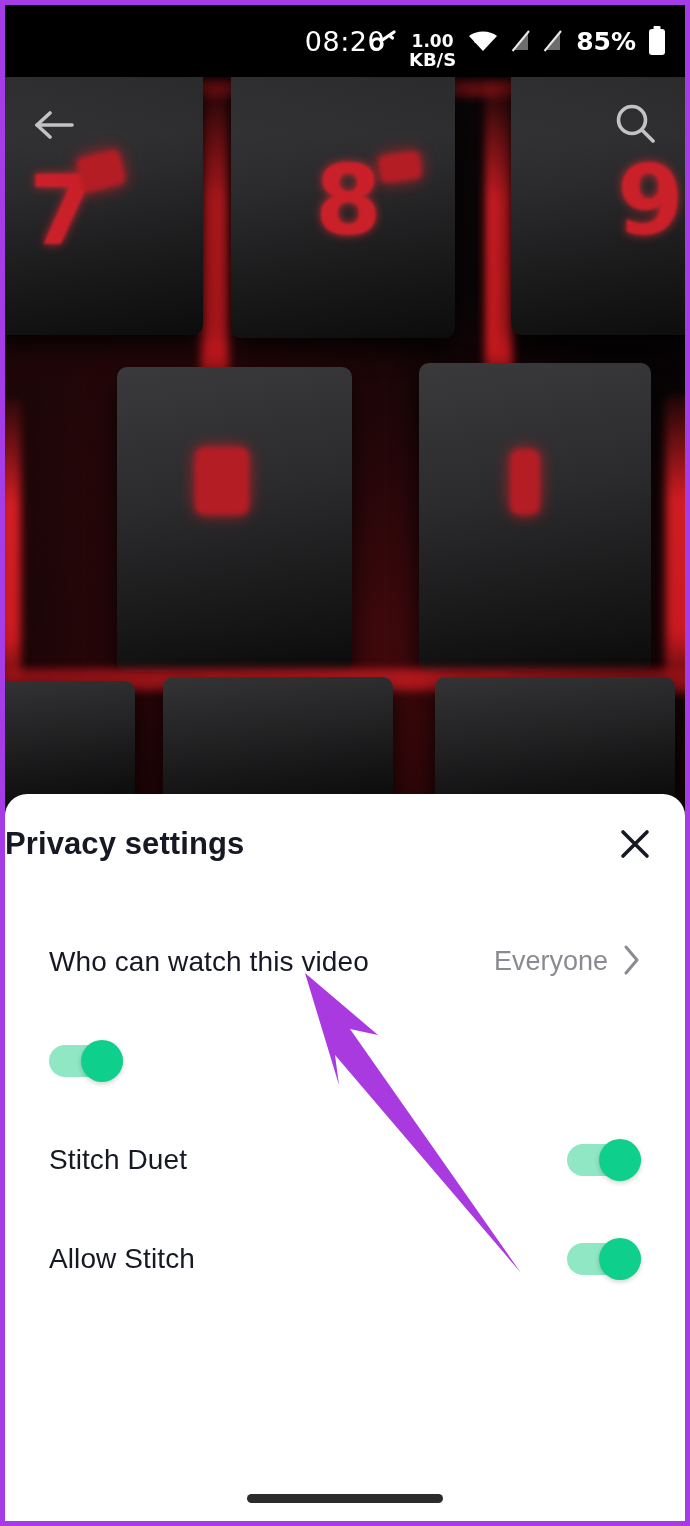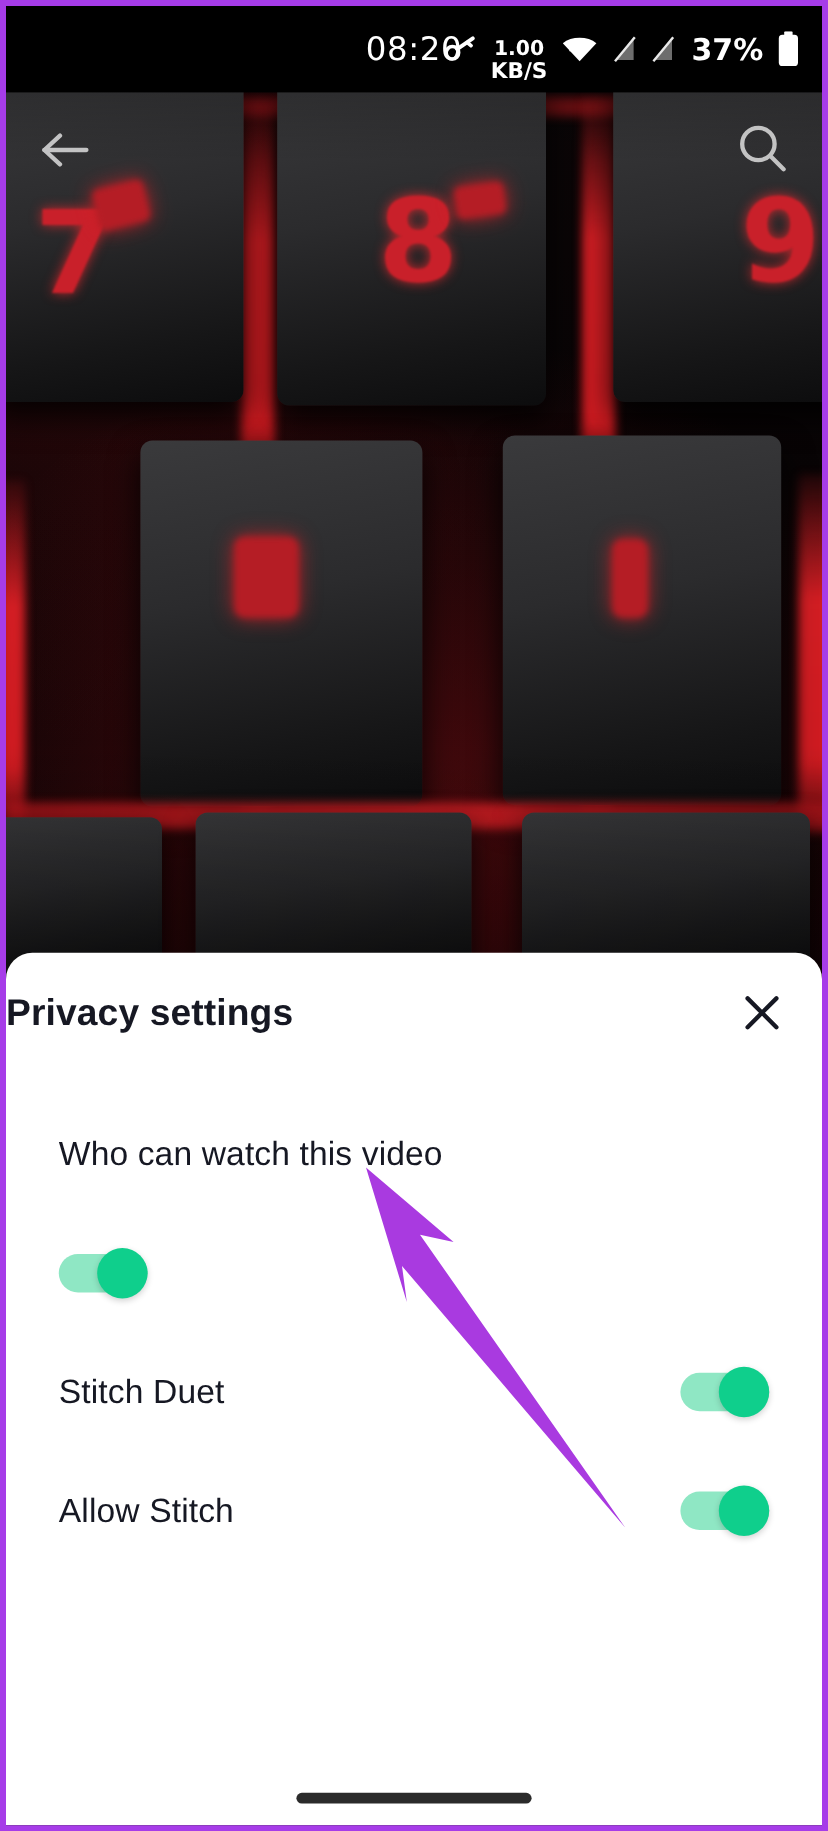--- a/index.html
+++ b/index.html
@@ -302,21 +302,21 @@
         </svg>
       </span>
 
       <span class="sb-ico">
         <svg width="21" height="24" viewBox="0 0 21 24">
           <path d="M18 2 L18 21 L3 21 Z" fill="#6d6d6d"></path>
           <path d="M2.5 22 L19 2" stroke="#e9e9e9" stroke-width="2"></path>
         </svg>
       </span>
 
-      <span class="sb-batt">37%</span>
+      <span class="sb-batt">85%</span>
 
       <span class="sb-ico">
         <svg width="20" height="30" viewBox="0 0 20 30">
           <rect x="6.5" y="0" width="7" height="3.5" rx="1" fill="#fff"></rect>
           <rect x="2" y="3" width="16" height="26" rx="3" fill="#fff"></rect>
         </svg>
       </span>
     </div>
   </div>
 
@@ -343,20 +343,28 @@
         <svg width="34" height="34" viewBox="0 0 34 34">
           <path d="M5 5 L29 29 M29 5 L5 29" stroke="#161823" stroke-width="3.6" stroke-linecap="round"></path>
         </svg>
       </span>
     </div>
 
     <div class="rows">
 
       <div class="row">
         <span class="row-label">Who can watch this video</span>
+        <span class="row-right">
+          <span class="row-value">Everyone</span>
+          <span>
+            <svg width="19" height="32" viewBox="0 0 19 32">
+              <path d="M4 3 L15 16 L4 29" fill="none" stroke="#8a8b91" stroke-width="3" stroke-linecap="round" stroke-linejoin="round"></path>
+            </svg>
+          </span>
+        </span>
       </div>
 
       <div class="row">
         <span class="toggle">
           <span class="track"></span>
           <span class="knob"></span>
         </span>
       </div>
 
       <div class="row">

